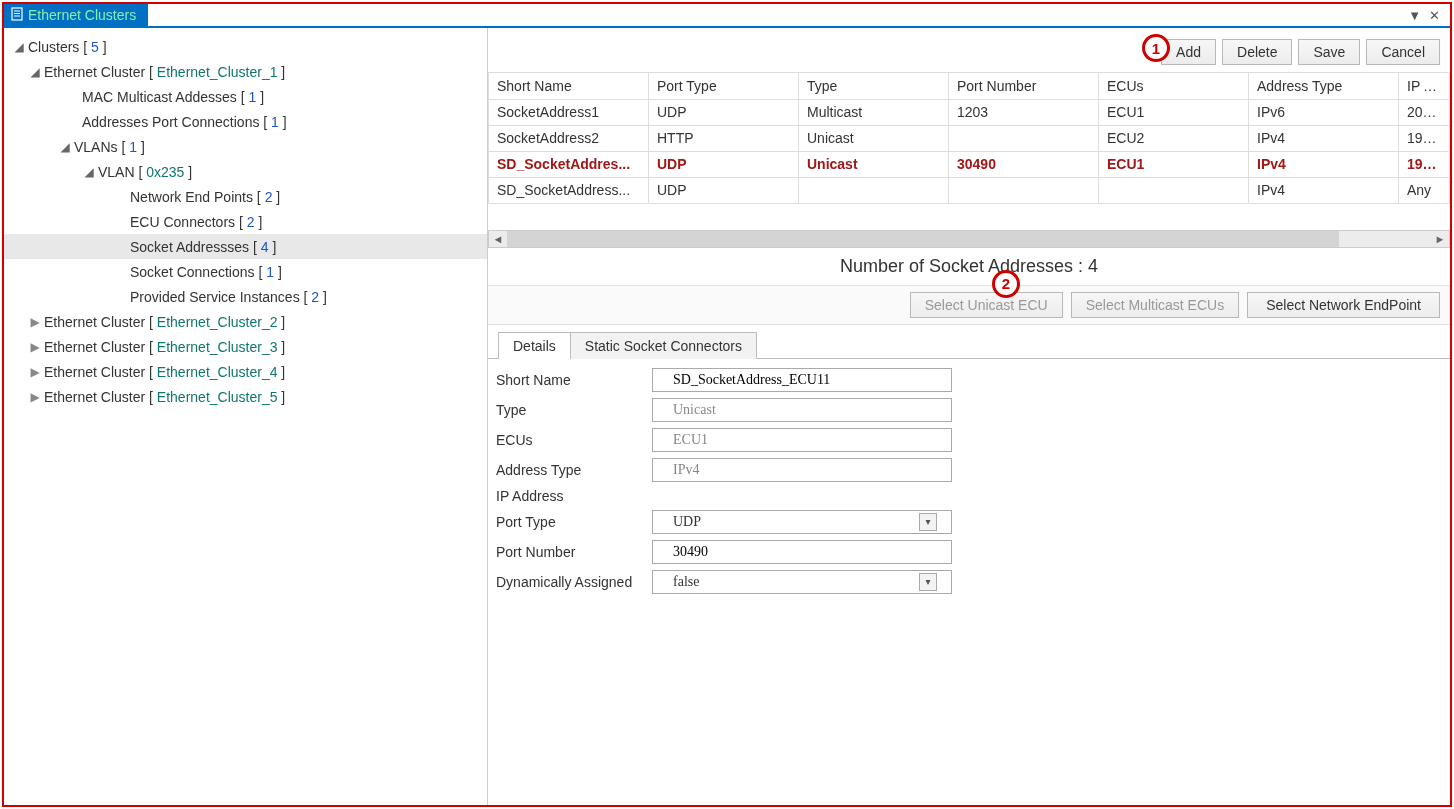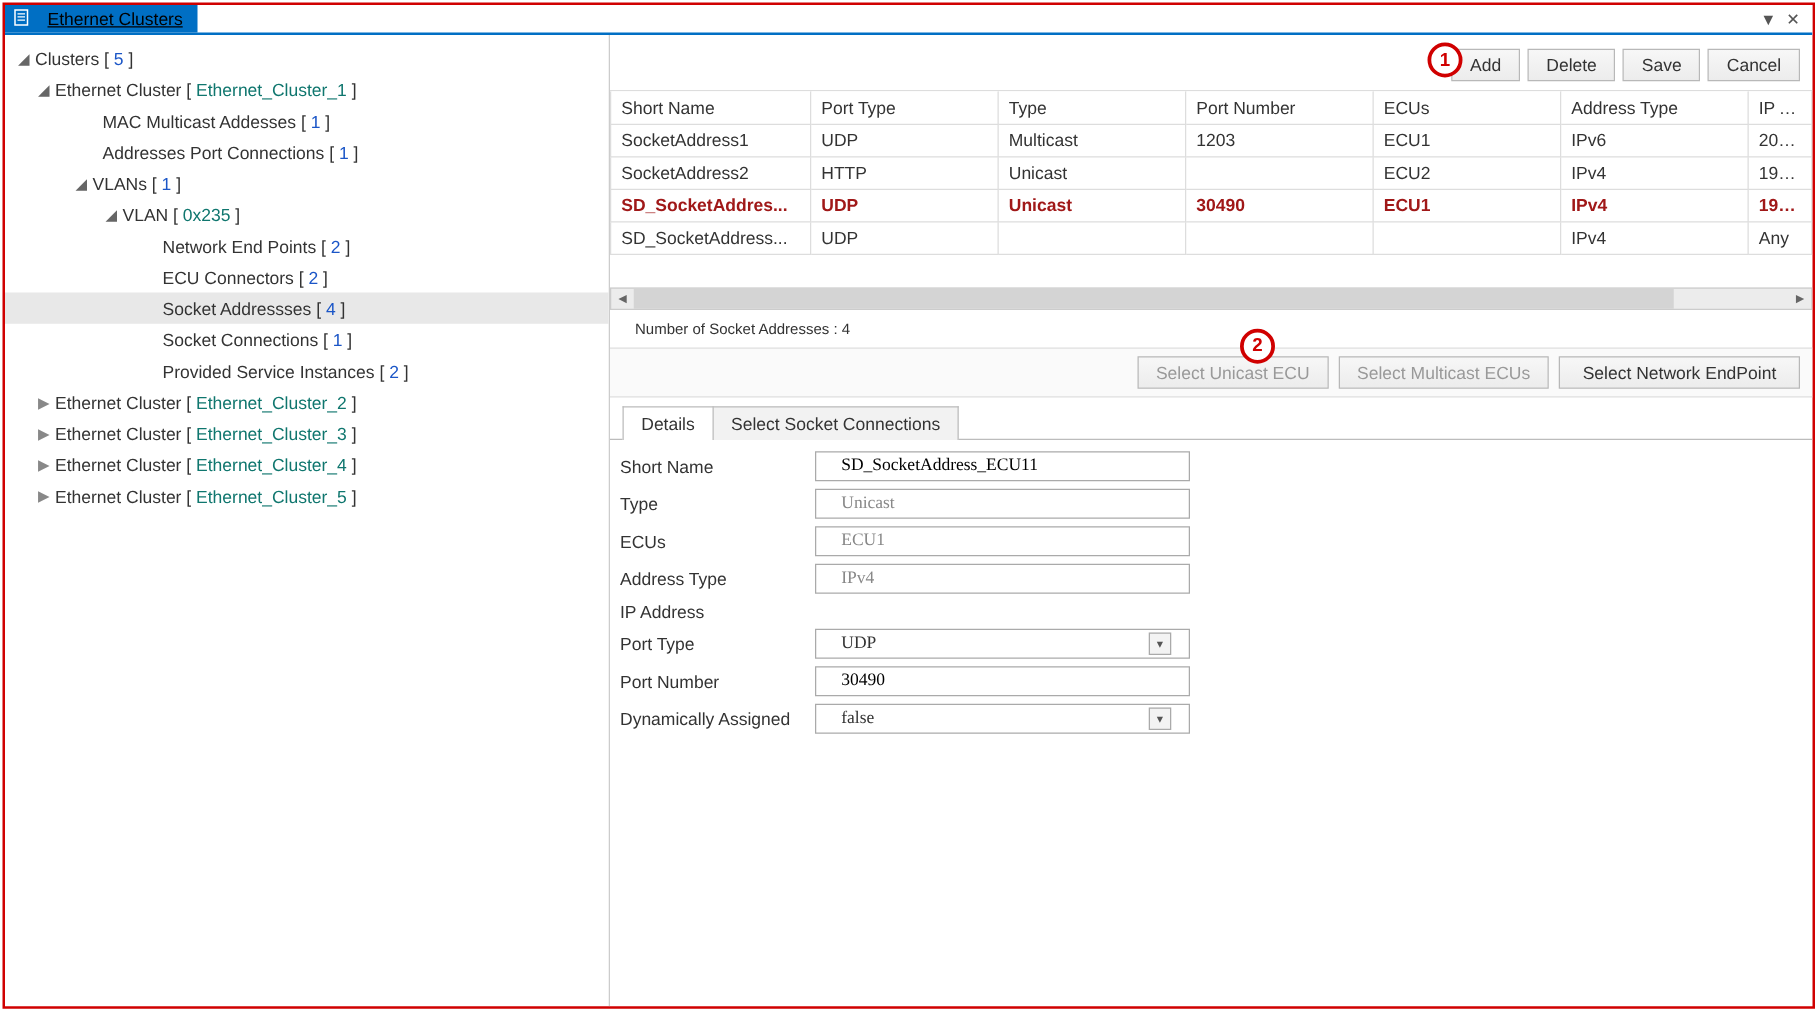--- a/index.html
+++ b/index.html
@@ -22,27 +22,26 @@
   
   .titlebar {
     display:flex;
     align-items:stretch;
     height:24px;
     background:#fff;
     border-bottom:2px solid #006fc4;
   }
   .titlebar .tab {
     background:#006fc4;
-    color:#000000;
+    color:#86efac;
     display:flex;
     align-items:center;
     padding:0 12px 0 6px;
     font-size:14px;
-    gap:14px;
-    text-decoration:underline;
+    gap:4px;
   }
   .titlebar .tab svg { flex:0 0 auto; }
   .titlebar .spacer { flex:1; }
   .titlebar .win-controls { display:flex; align-items:center; gap:8px; padding-right:10px; color:#555;}
   .titlebar .win-controls span { cursor:pointer; font-size:13px; line-height:1;}
   
   
   .main {
     display:flex;
     height: calc(100% - 24px);
@@ -186,21 +185,22 @@
   .hscroll .thumb {
     position:absolute;
     left:0; top:0;
     height:16px;
     width:90%;
     background:#d4d4d4;
   }
   
   .count-bar {
     padding:8px 20px;
-    font-size:12px;
+    font-size:18px;
+    text-align:center;
   }
   
   .selector-bar {
     display:flex;
     justify-content:flex-end;
     gap:8px;
     padding:6px 10px;
     border-top:1px solid #e0e0e0;
     border-bottom:1px solid #e0e0e0;
     background:#fafafa;
@@ -457,21 +457,21 @@
 
       <div class="selector-bar">
         <span class="callout" style="right:430px; top:-16px;">2</span>
         <button class="btn disabled">Select Unicast ECU</button>
         <button class="btn disabled">Select Multicast ECUs</button>
         <button class="btn wide">Select Network EndPoint</button>
       </div>
 
       <div class="tabstrip">
         <div class="tabh active">Details</div>
-        <div class="tabh">Select Socket Connections</div>
+        <div class="tabh">Static Socket Connectors</div>
       </div>
       <div class="tab-body">
         <div class="form-row">
           <div class="lbl">Short Name</div>
           <div class="fld"><input value="SD_SocketAddress_ECU11" style=""></div>
         </div>
         <div class="form-row">
           <div class="lbl">Type</div>
           <div class="fld"><input readonly="" value="Unicast" style=""></div>
         </div>

